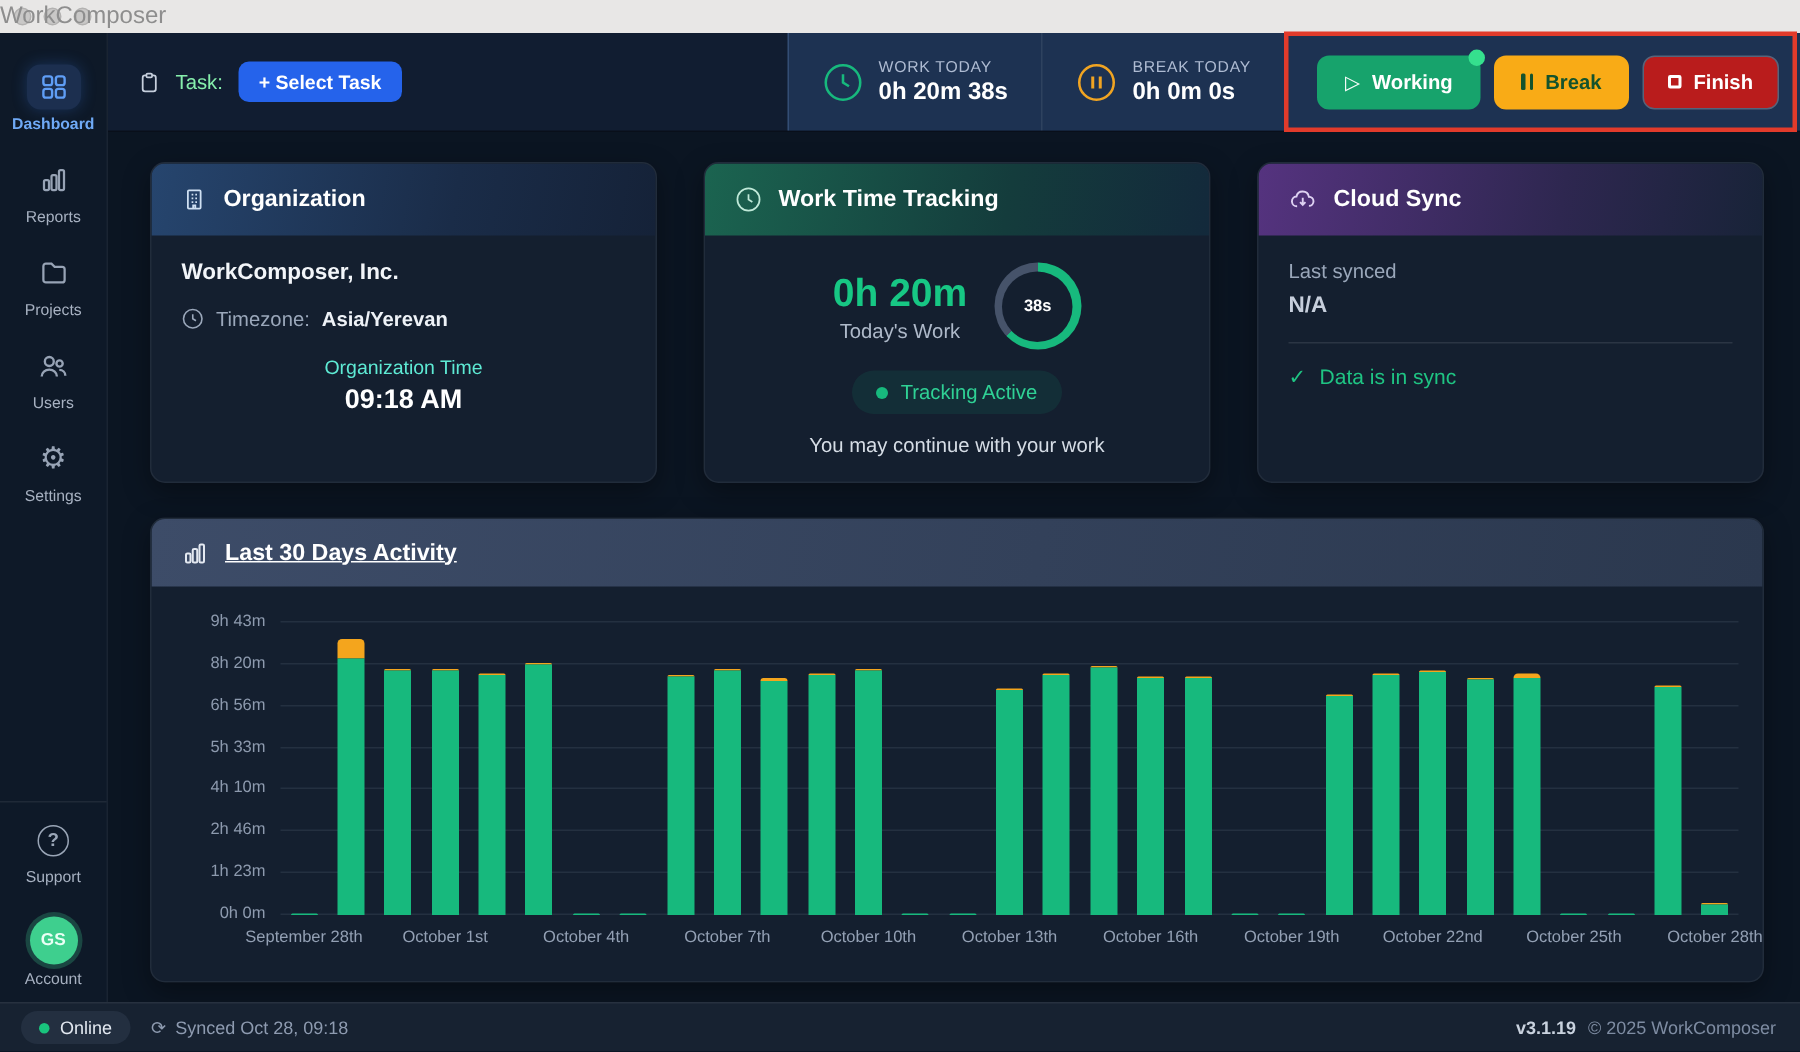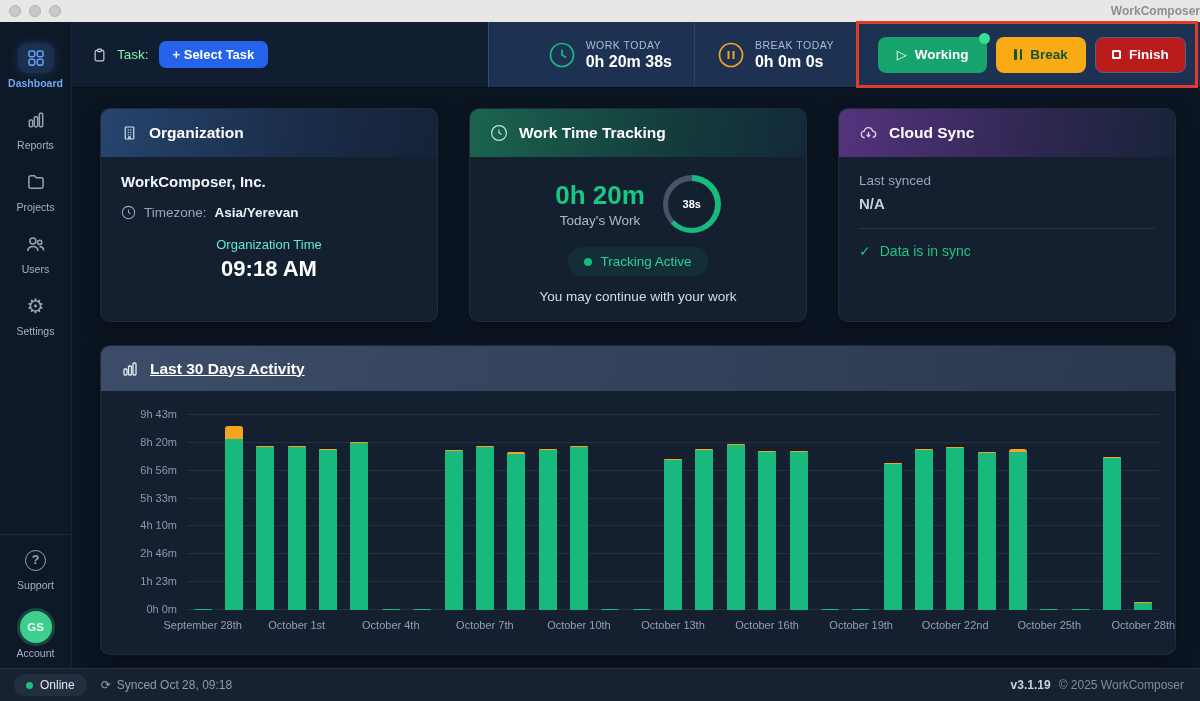--- a/index.html
+++ b/index.html
@@ -3,21 +3,21 @@
 <meta charset="utf-8">
 <style>
   * { margin:0; padding:0; box-sizing:border-box; }
   html,body { width:1200px; height:701px; overflow:hidden; background:#0b1522;
     font-family:"Liberation Sans", sans-serif; -webkit-font-smoothing:antialiased; }
 
   
   .titlebar { height:22px; background:#e8e7e6; display:flex; align-items:center; position:relative; }
   .lights { display:flex; gap:8px; margin-left:9px; }
   .light { width:12px; height:12px; border-radius:50%; background:#c9c8c7; border:0.5px solid #b3b2b1; }
-  .titlebar-title { position:absolute; left:0; right:0; text-align:right; font-size:12px; font-weight:bold; color:#8e8e8e; }
+  .titlebar-title { position:absolute; left:0; right:0; text-align:left; font-size:16px; font-weight:normal; color:#8e8e8e; }
 
   
   .app { display:flex; height:646px; }
   .sidebar { width:72px; background:#0e1928; border-right:1px solid rgba(255,255,255,0.05); display:flex; flex-direction:column; padding-top:14px; }
   .right-col { flex:1; display:flex; flex-direction:column; min-width:0; }
 
   
   .side-item { display:flex; flex-direction:column; align-items:center; gap:4px; padding:7px 0 9px; cursor:default; }
   .side-item .ic { width:36px; height:30px; display:flex; align-items:center; justify-content:center; color:#97a3b5; border-radius:9px; }
   .side-item .lbl { font-size:10.5px; color:#a7b1c1; }
@@ -26,21 +26,21 @@
   .side-bottom { margin-top:auto; border-top:1px solid rgba(255,255,255,0.07); padding-top:10px; margin-bottom:4px; }
   .q-circle { width:21px; height:21px; border-radius:50%; border:1.6px solid #9aa6b7; color:#9aa6b7; font-size:12.5px; font-weight:bold; display:flex; align-items:center; justify-content:center; }
   .avatar { width:32px; height:32px; border-radius:50%; background:#3ecf8e; color:#eafff5; font-size:11.5px; font-weight:bold; display:flex; align-items:center; justify-content:center; box-shadow:0 0 0 3px rgba(62,207,142,0.25); }
   .gear-glyph { font-size:20px; line-height:1; }
 
   
   .header { height:66px; background:#111d31; display:flex; align-items:stretch; border-bottom:1px solid rgba(0,0,0,0.45); }
   .hdr-left { display:flex; align-items:center; gap:10px; padding-left:20px; flex:1; }
   .task-label { color:#86efac; font-size:13.5px; }
   .btn-select-task { background:#2563eb; color:#fff; border:none; font-family:inherit; font-size:13px; font-weight:bold; padding:6px 14px; border-radius:7px; display:flex; align-items:center; gap:6px; cursor:pointer; }
-  .hdr-strip { display:flex; background:#1d3252; border-left:1px solid rgba(120,160,220,0.25);padding-left:37px; }
+  .hdr-strip { display:flex; background:#1d3252; border-left:1px solid rgba(120,160,220,0.25); }
   .stat { display:flex; align-items:center; gap:10px; padding:0 22px; }
   .stat + .stat { border-left:1px solid rgba(255,255,255,0.08); }
   .stat-icon { width:28px; height:28px; border-radius:50%; display:flex; align-items:center; justify-content:center; }
   .stat-texts { display:flex; flex-direction:column; gap:2px; }
   .stat-label { font-size:10.5px; letter-spacing:0.5px; color:#aebbd2; }
   .stat-value { font-size:16px; font-weight:bold; color:#ffffff; }
   .actions { position:relative; display:flex; align-items:center; gap:9px; padding:0 14px 0 22px; width:344px; }
   .annotation-box { position:absolute; left:0; top:-1px; bottom:-1px; right:2px; border:3px solid #e23b2b; pointer-events:none; z-index:5; }
   .btn { border:none; font-family:inherit; font-size:13.5px; font-weight:bold; border-radius:8px; height:36px; display:flex; align-items:center; justify-content:center; gap:8px; cursor:pointer; }
   .btn-working { background:#17a36c; color:#fff; width:110px; position:relative; }
@@ -59,21 +59,21 @@
   .card-hd { height:48px; display:flex; align-items:center; gap:11px; padding:0 20px; font-size:15.5px; font-weight:bold; color:#fff; }
   .hd-org { background:linear-gradient(100deg,#26456e 0%,#1a2c48 60%,#152238 100%); }
   .hd-work { background:linear-gradient(100deg,#1b6450 0%,#143c3c 60%,#13293b 100%); }
   .hd-cloud { background:linear-gradient(100deg,#55337f 0%,#2e2750 60%,#182338 100%); }
   .card-bd { padding:16px 20px; }
   .org-name { font-size:15px; font-weight:bold; color:#f2f5f9; }
   .tz-row { display:flex; align-items:center; gap:8px; margin-top:15px; font-size:13.5px; color:#9aa7ba; }
   .tz-row b { color:#eef2f7; }
   .org-time-block { text-align:center; margin-top:17px; }
   .org-time-label { font-size:13px; color:#5eead4; }
-  .org-time-value { font-size:22px; font-weight:bold; color:#ffffff; margin-top:4px; }
+  .org-time-value { font-size:18px; font-weight:bold; color:#ffffff; margin-top:4px; }
 
   .work-center { display:flex; align-items:center; justify-content:center; gap:18px; margin-top:2px; }
   .work-hm { font-size:26px; font-weight:bold; color:#17c784; text-align:center; }
   .work-sub { font-size:13.5px; color:#aeb9c9; text-align:center; margin-top:2px; }
   .ring { width:58px; height:58px; border-radius:50%; display:flex; align-items:center; justify-content:center; }
   .ring-inner { width:47px; height:47px; border-radius:50%; background:#141f2f; display:flex; align-items:center; justify-content:center; font-size:11px; font-weight:bold; color:#fff; }
   .tracking-pill { margin:14px auto 0; width:max-content; display:flex; align-items:center; gap:8px; background:rgba(23,185,125,0.10); border-radius:17px; padding:7px 16px; font-size:13.5px; color:#2fd195; }
   .tracking-pill .dot { width:8px; height:8px; border-radius:50%; background:#17b97d; }
   .work-note { text-align:center; font-size:13.5px; color:#d6dde6; margin-top:13px; }
 

